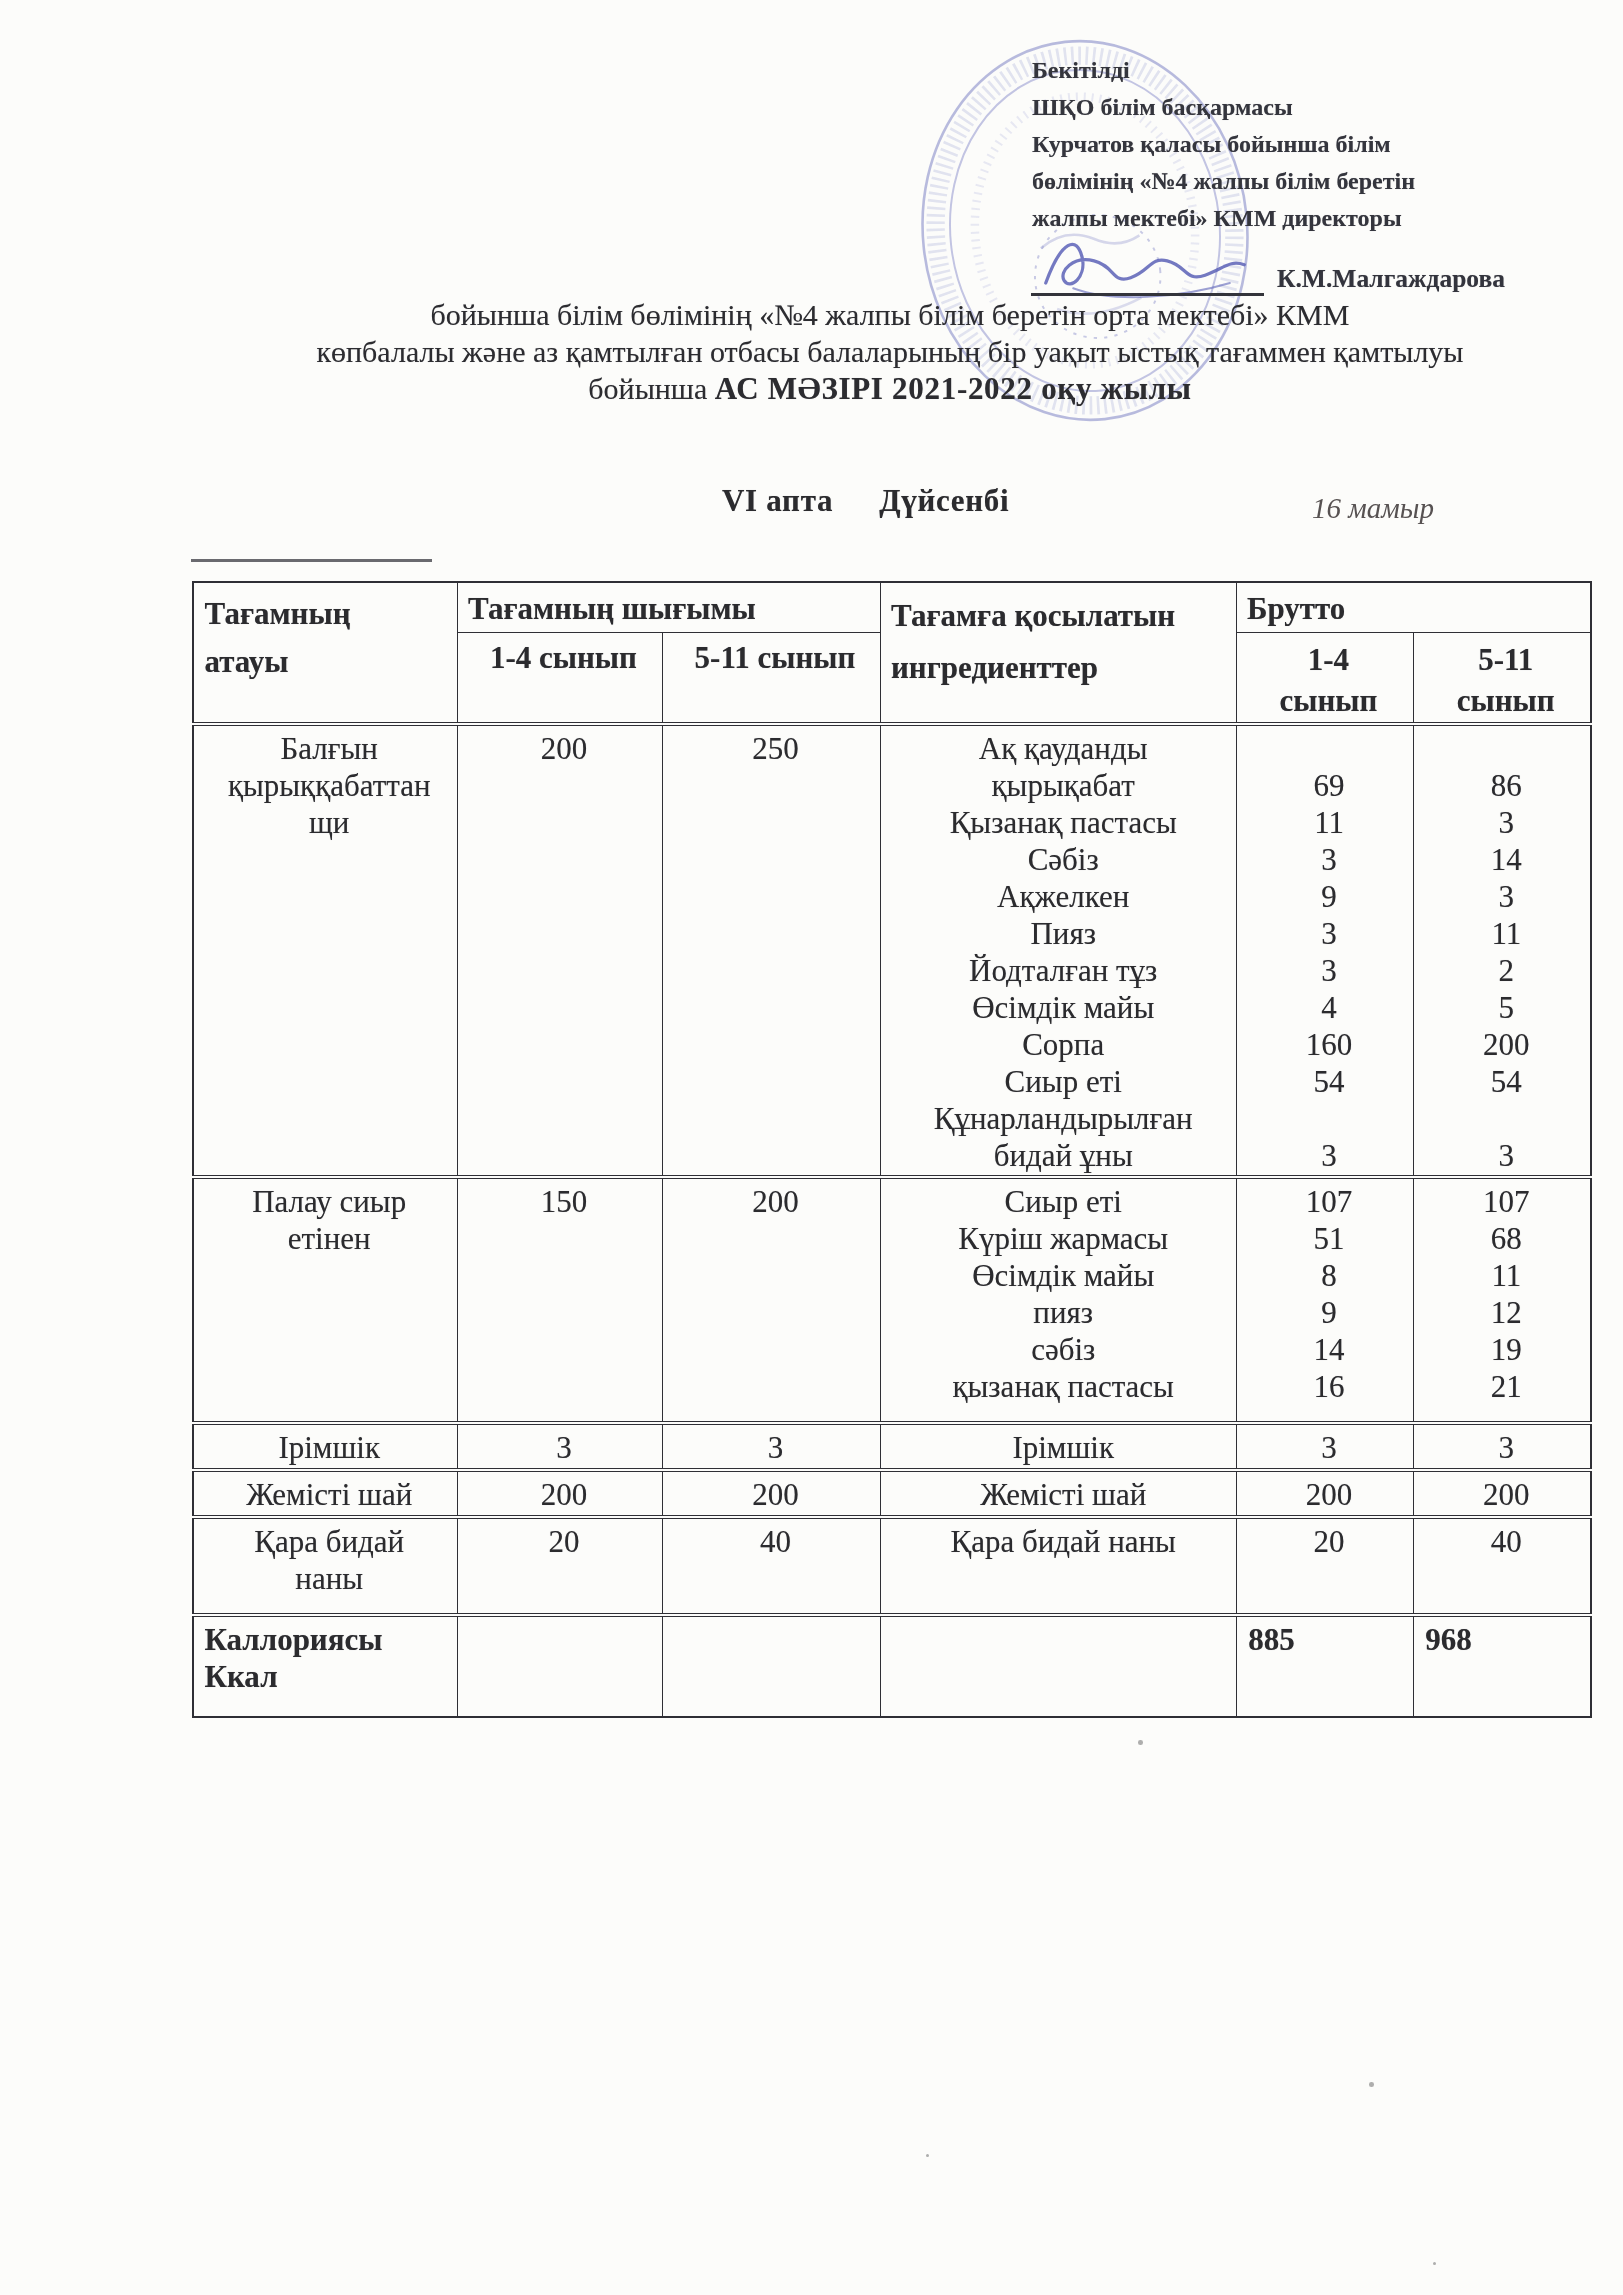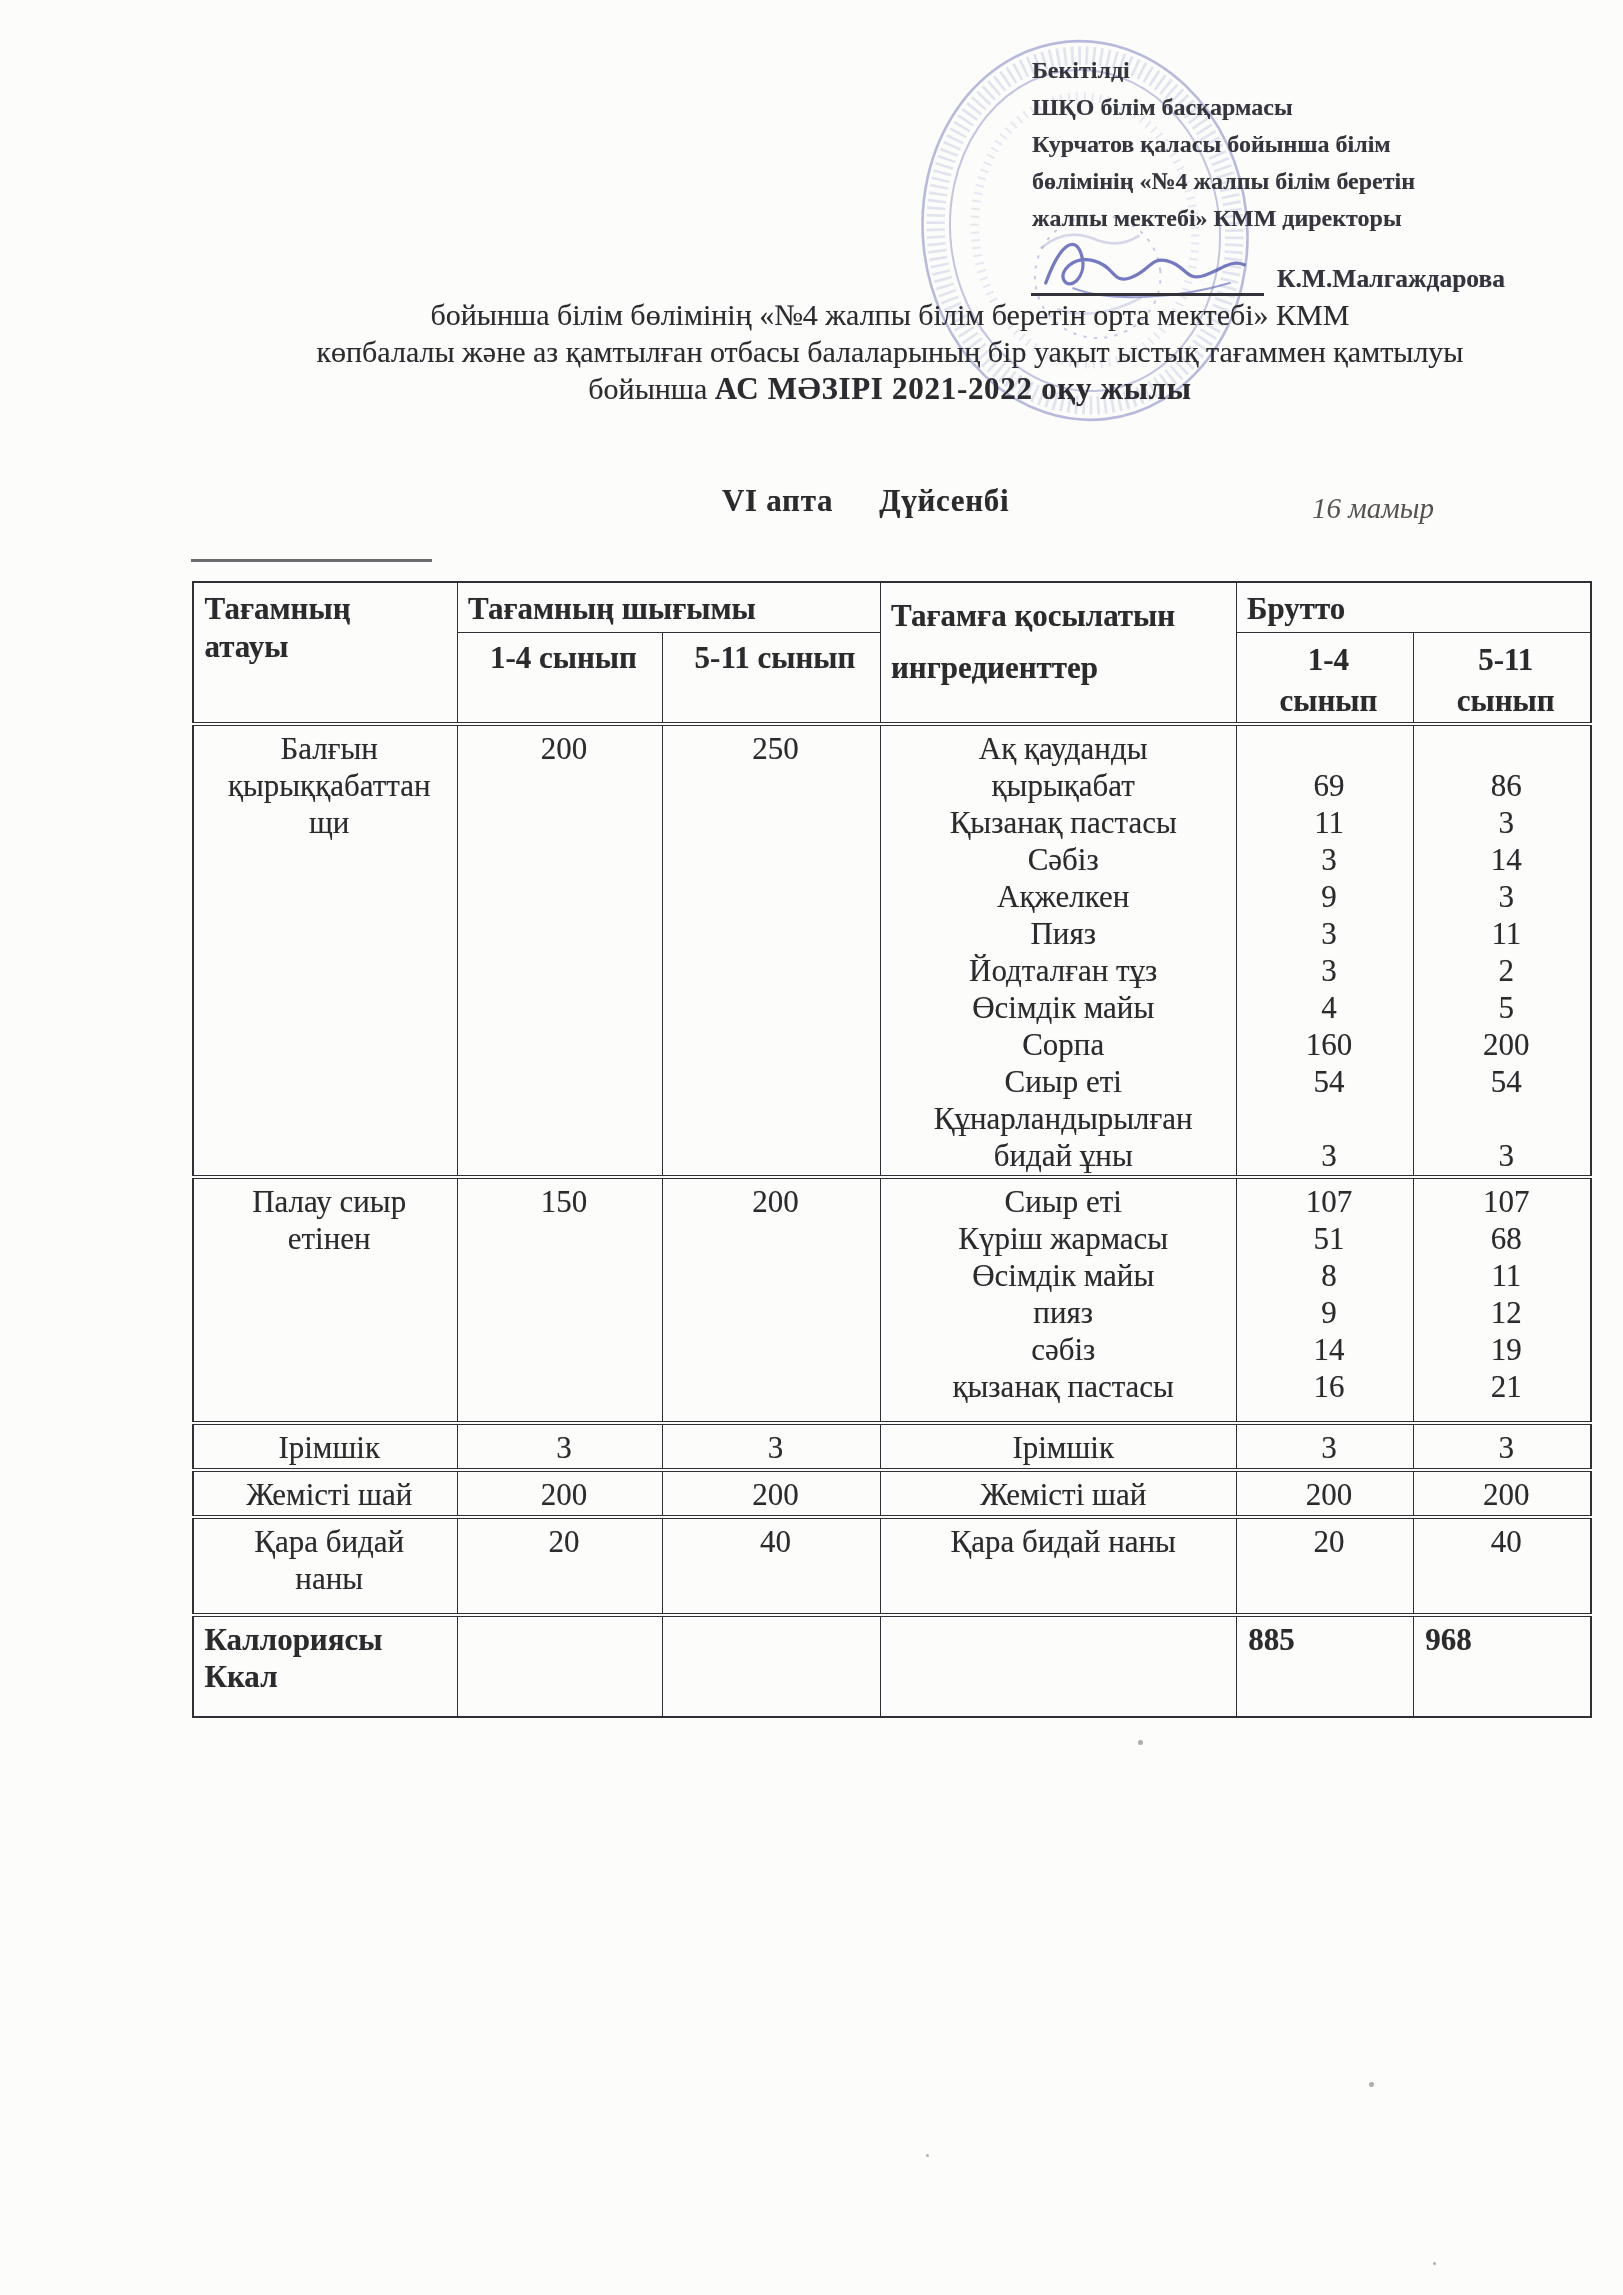--- a/index.html
+++ b/index.html
@@ -56,21 +56,21 @@
   }
   .menu td{
     border:1.3px solid #2f2f35;vertical-align:top;
     padding:3.9px 2.6px 1.3px 10.5px;overflow:hidden;
   }
   .menu thead td{font-weight:700;padding-top:6.5px;}
   tr.hr1{height:50px;}
   tr.hr2{height:81px;}
   tr.dbl>td{border-bottom:4.6px double #2f2f35;text-align:center;}
   td.dbl{border-bottom:4.6px double #2f2f35;}
-  .hw-dish{display:inline-block;max-width:164px;line-height:38px;}
+  .hw-dish{display:inline-block;max-width:164px;line-height:48px;}
   .hw-ing{display:inline-block;max-width:340px;line-height:52px;}
   .hw-b{display:inline-block;max-width:111px;line-height:41px;}
   .dishwrap{display:inline-block;max-width:209px;}
   .ln{min-height:37px;white-space:nowrap;}
   td.num{padding-left:11.8px;margin-top:48px;}
   td.ing{padding-left:13px;}
   tr.r0{height:451px;}
   tr.r1{height:246px;}
   tr.r2{height:46px;}
   tr.r3{height:47px;}

